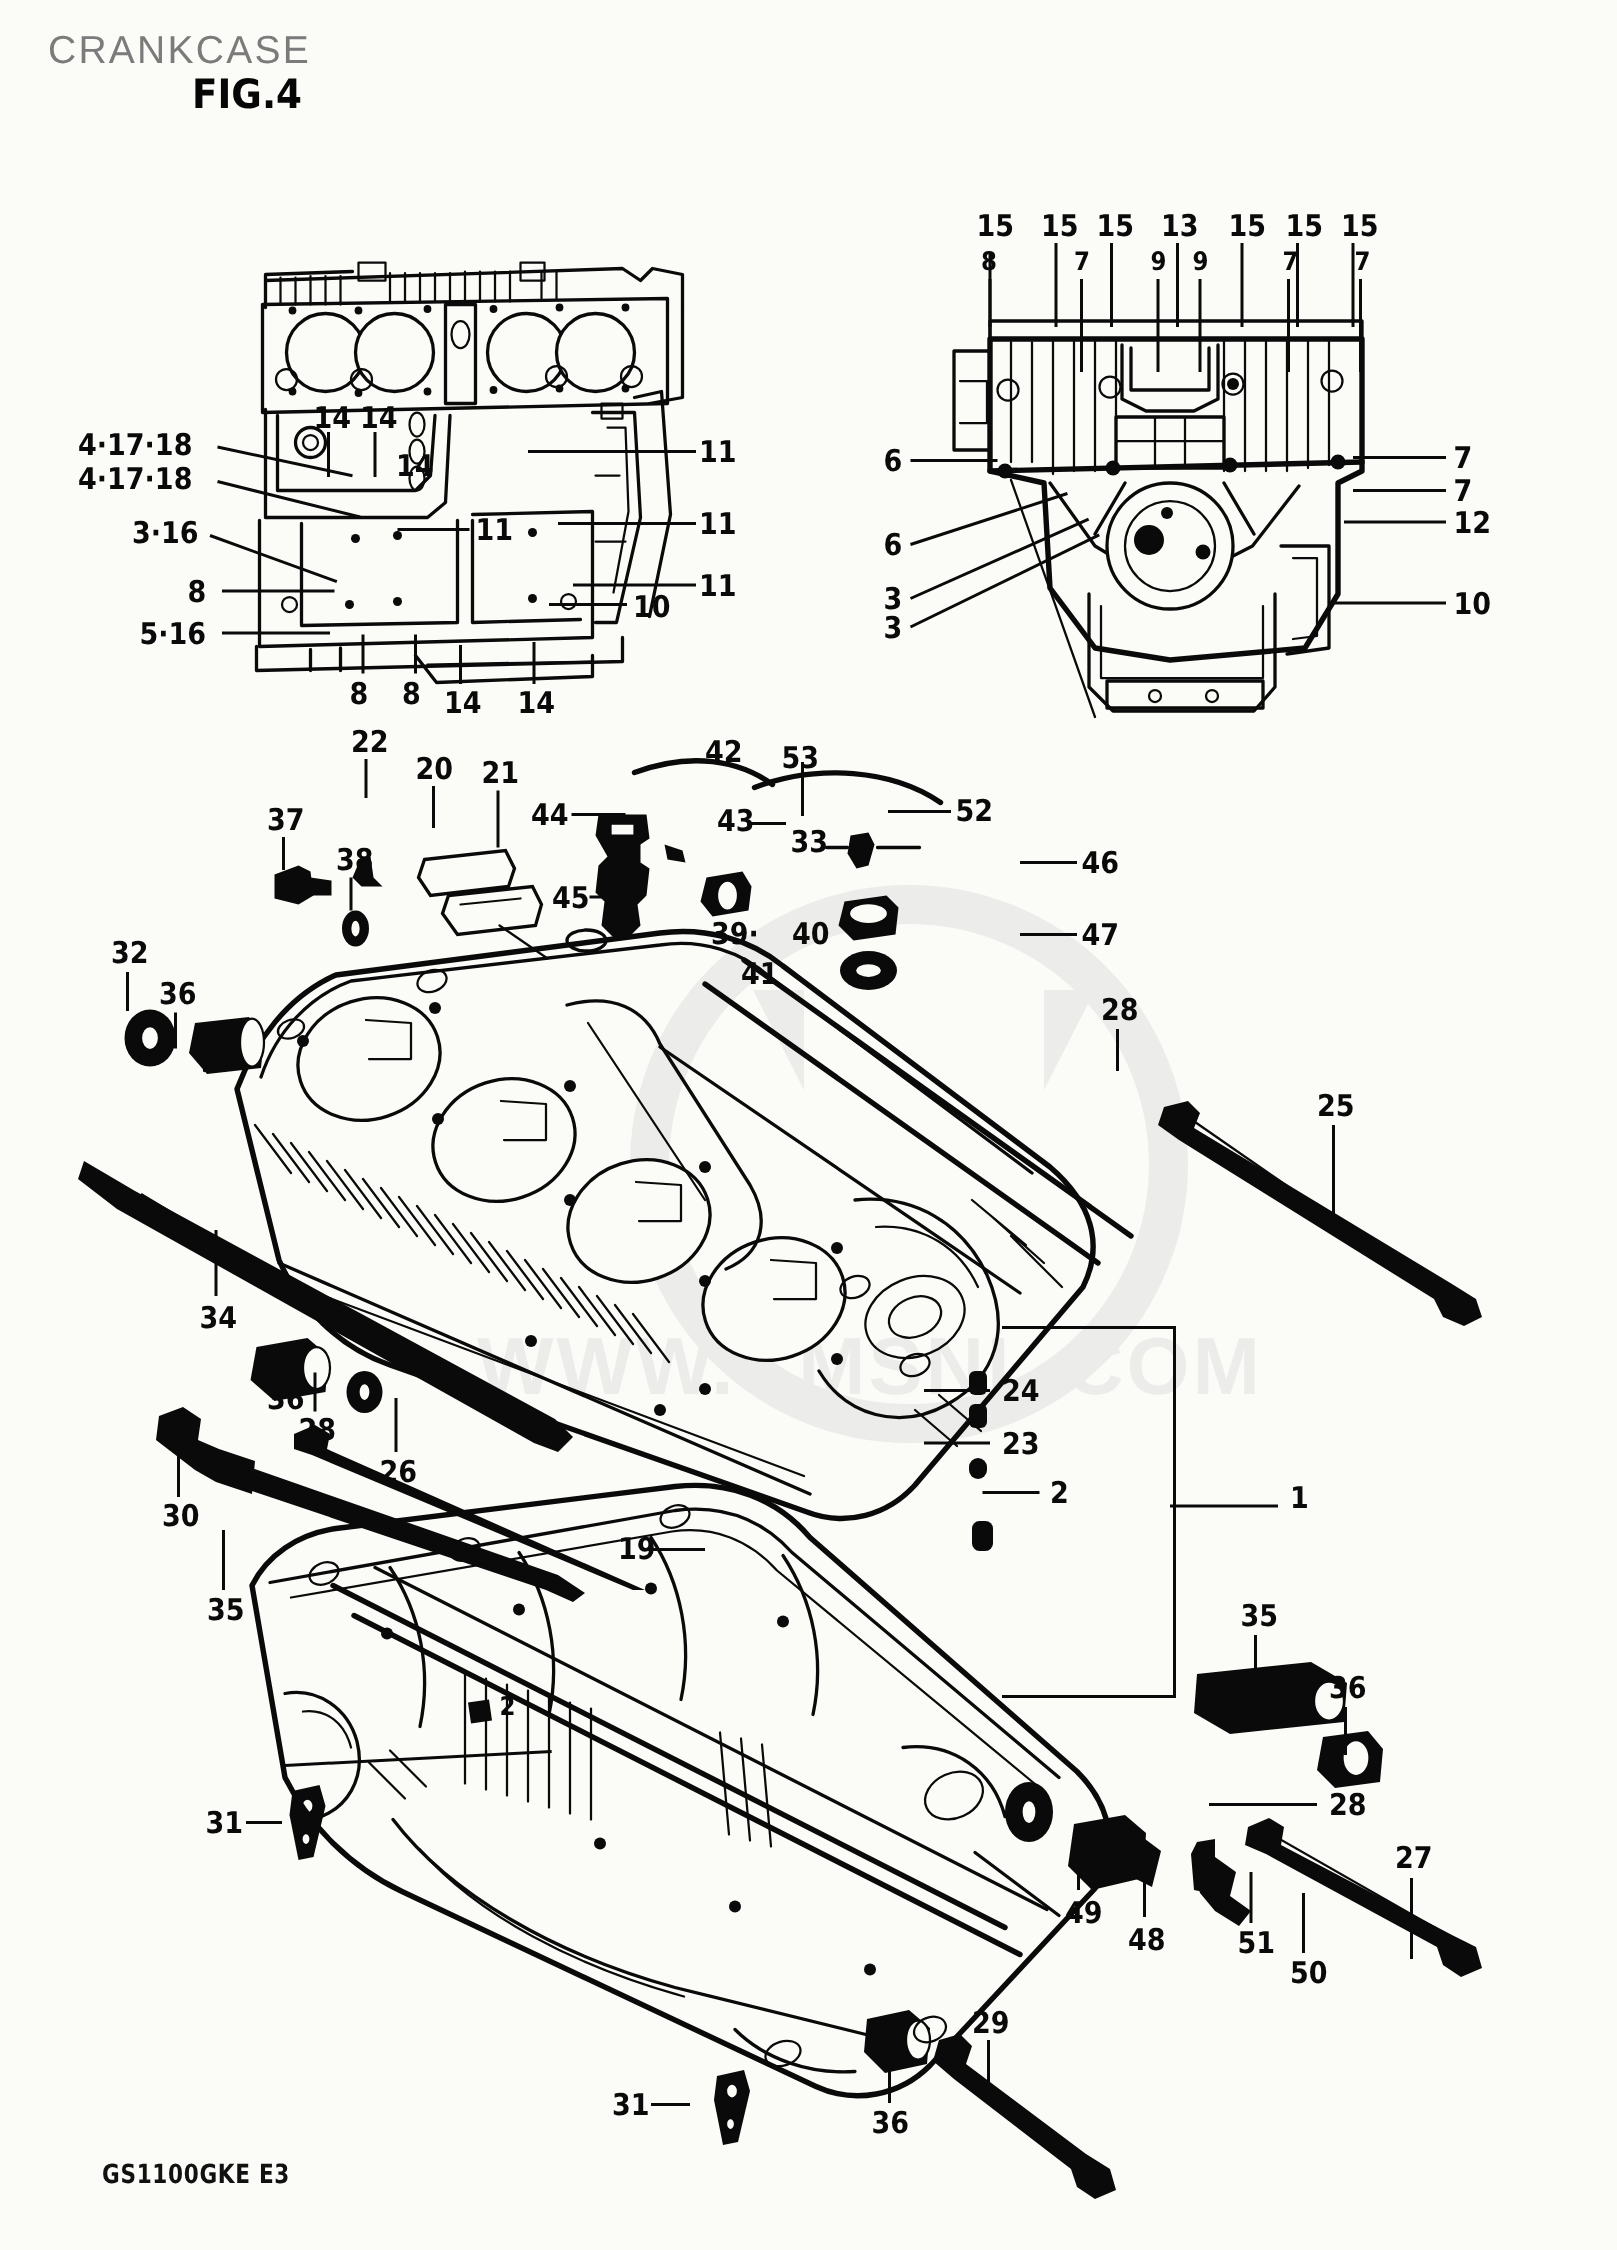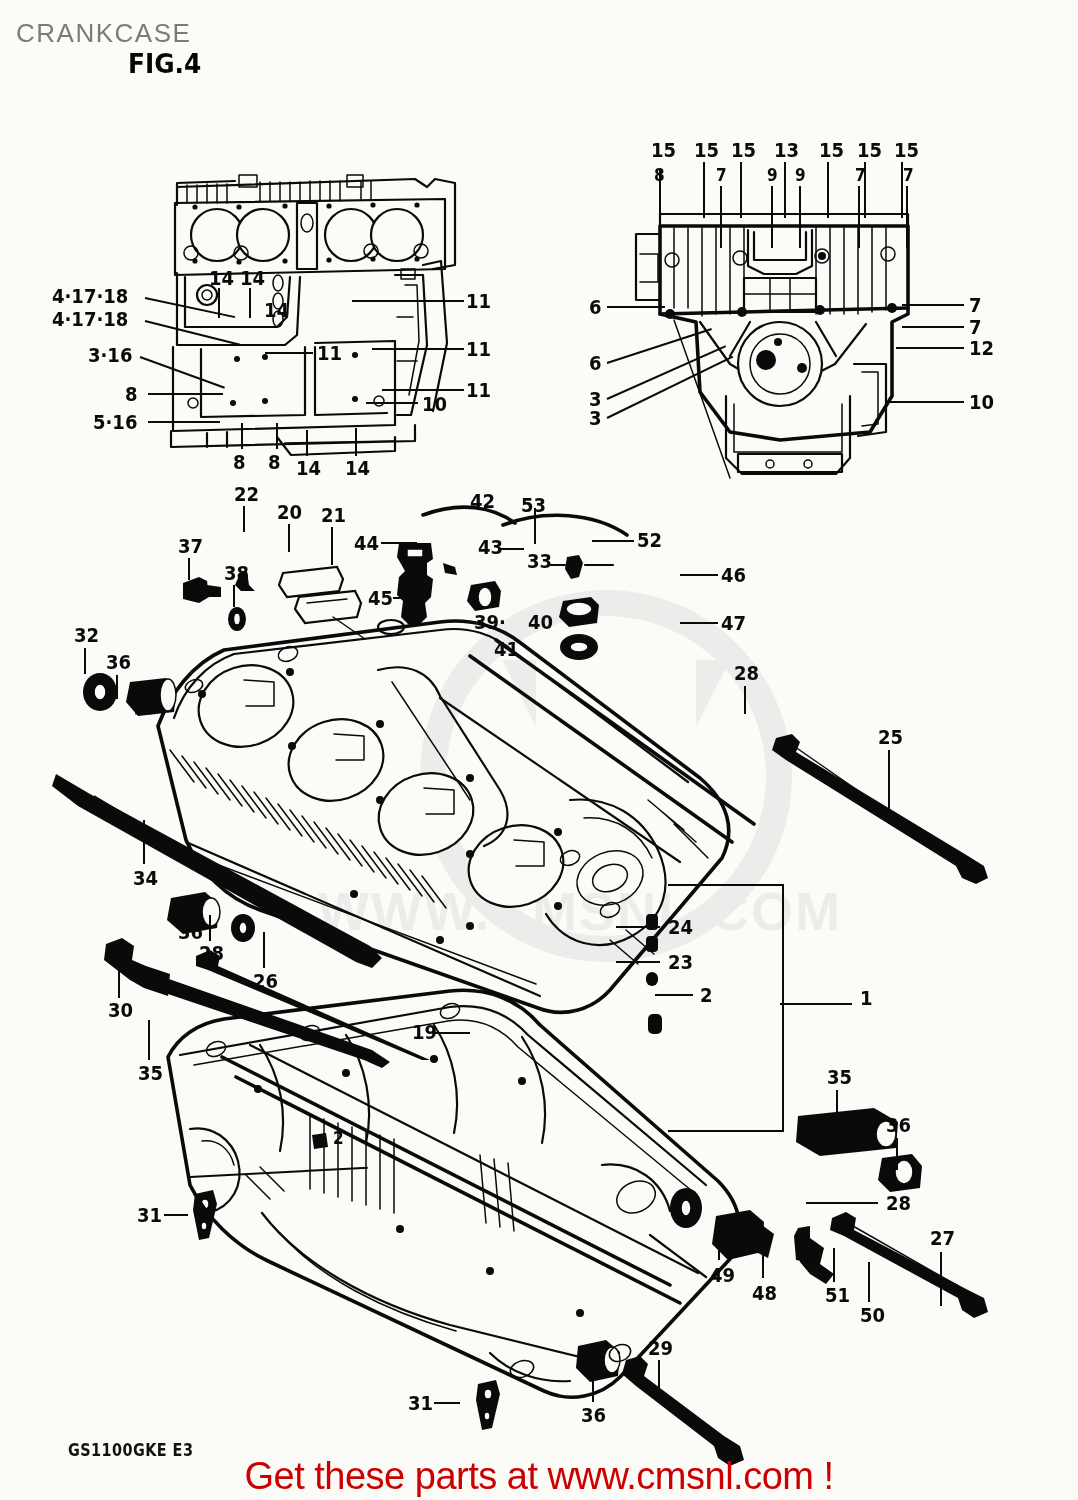--- a/index.html
+++ b/index.html
@@ -5,21 +5,21 @@
   html,body{margin:0;padding:0;background:#fbfbf8;}
   body{
     width:1078px;height:1500px;position:relative;overflow:hidden;
     font-family:"DejaVu Sans", sans-serif;
     background:#fbfbf8;
   }
   .page{position:absolute;inset:0;}
 
   
   #header-title{
-    position:absolute;left:16px;top:18px;
+    position:absolute;left:32px;top:18px;
     font-family:"Liberation Sans", sans-serif;
     font-size:26px;letter-spacing:1.5px;color:#7b7b7b;font-weight:400;
   }
   #fig-label{
     position:absolute;left:128px;top:48px;
     font-family:"DejaVu Sans", sans-serif;
     font-size:27px;font-weight:bold;color:#060606;letter-spacing:0px;
     transform:scaleX(.92);transform-origin:left center;
   }
   #model-code{
@@ -691,15 +691,14 @@
   <div class="lead d" style="left:190px;top:1176px;width:178px;transform:rotate(-3deg);"></div>
   <div class="lead v" style="left:718px;top:1218px;height:42px;"></div>
   <div class="lead v" style="left:762px;top:1240px;height:38px;"></div>
   <div class="lead v" style="left:833px;top:1248px;height:34px;"></div>
   <div class="lead v" style="left:868px;top:1262px;height:40px;"></div>
   <div class="lead h" style="left:434px;top:1402px;width:26px;"></div>
   <div class="lead v" style="left:592px;top:1372px;height:30px;"></div>
   <div class="lead v" style="left:658px;top:1360px;height:36px;"></div>
 
   <div id="model-code">GS1100GKE E3</div>
-  <div id="promo-text">Get these parts at www.cmsnl.com !</div>
 
 </div>
 
 </body></html>

